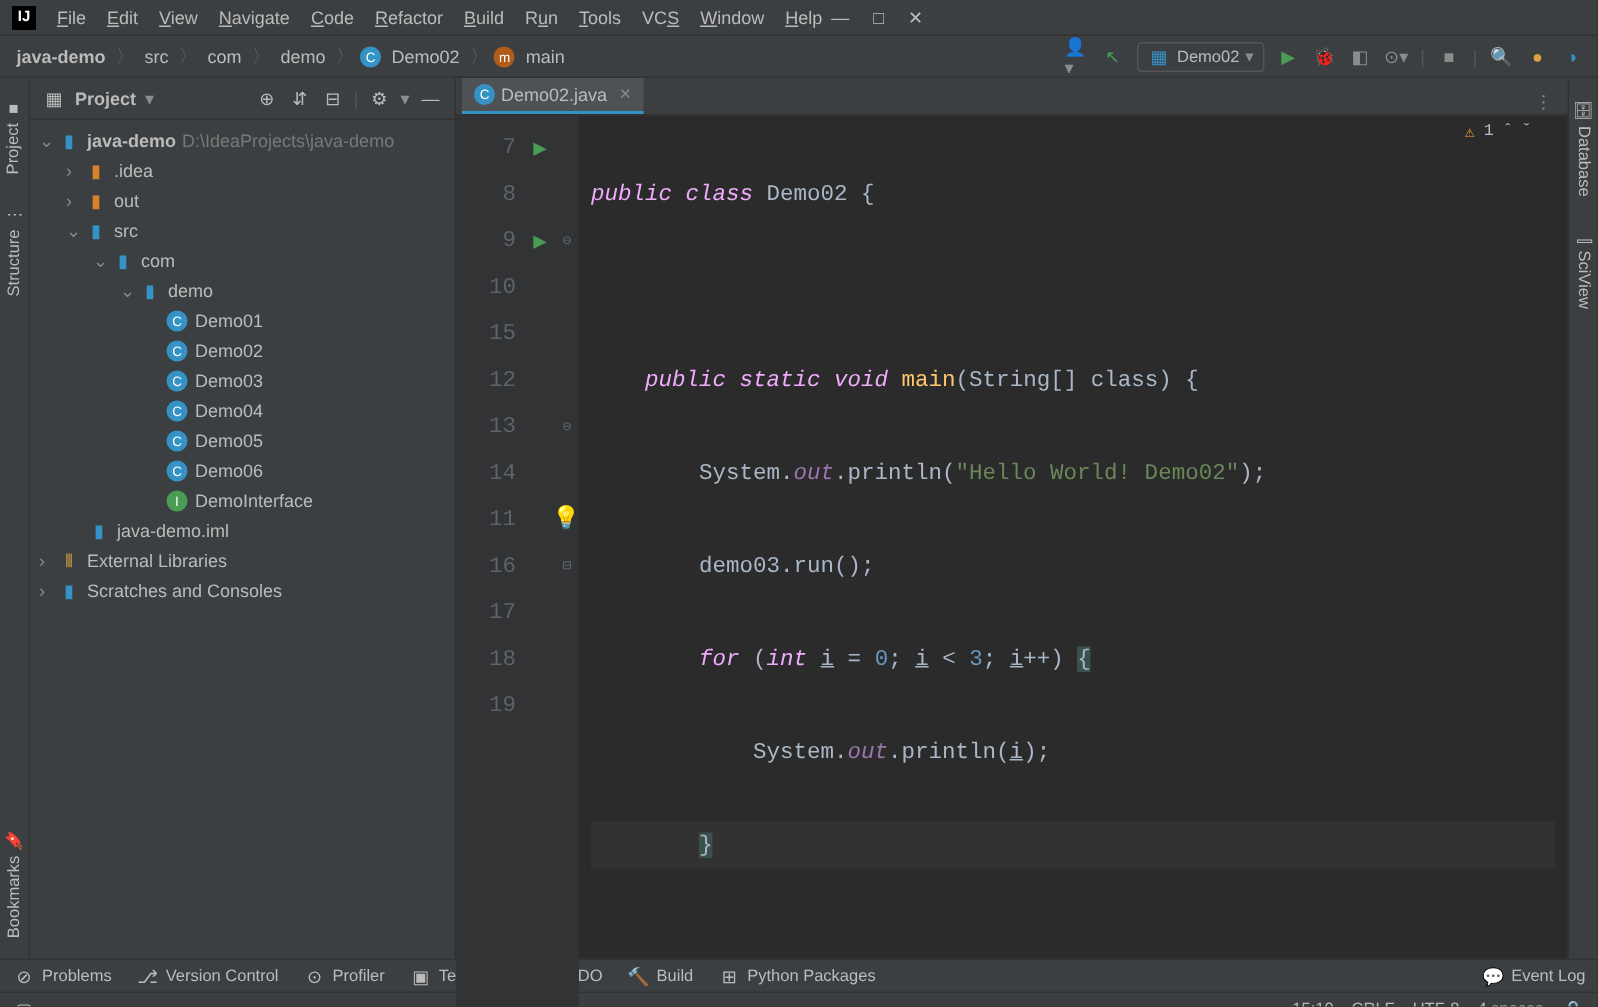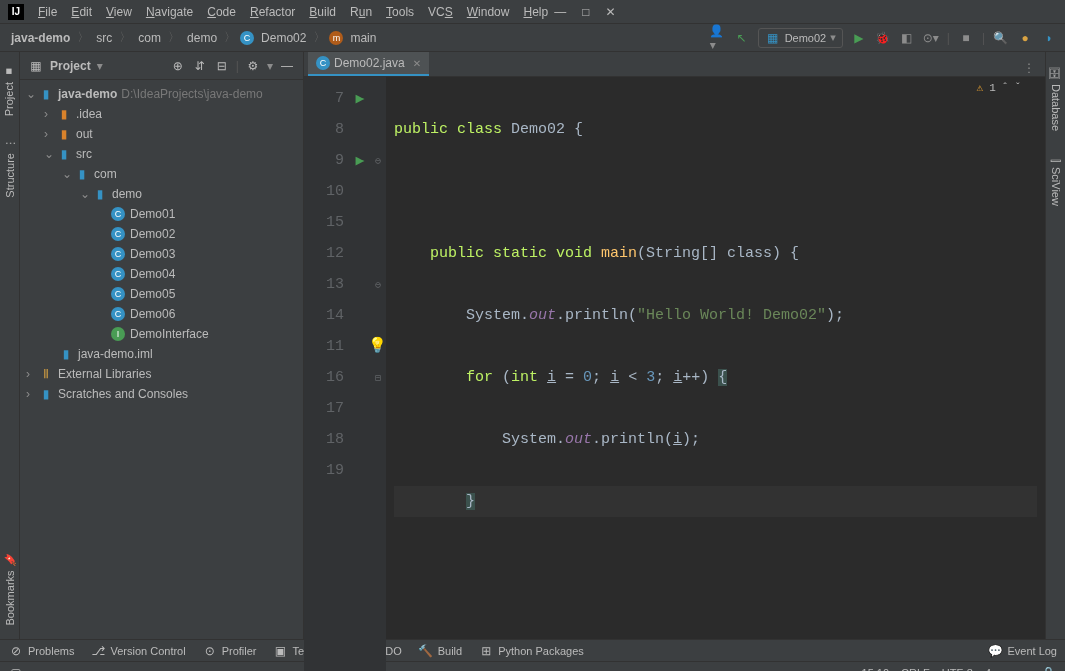--- a/index.html
+++ b/index.html
@@ -45,21 +45,21 @@
 .tab-item { background: #4e5254; border-bottom: 2px solid #3592c4; padding: 4px 8px; display: flex; align-items: center; gap: 4px; font-size: 12px; }
 .tab-item .close { color: #8c8c8c; font-size: 10px; margin-left: 4px; }
 .editor-body { flex: 1; display: flex; font-family: Consolas, "Courier New", monospace; font-size: 15px; position: relative; }
 .gutter { width: 46px; background: #313335; color: #606366; text-align: right; padding: 6px 6px 0 0; line-height: 31px; }
 .gutter div { height: 31px; }
 .runmarks { width: 20px; background: #313335; padding-top: 6px; }
 .runmarks div { height: 31px; display: flex; align-items: center; justify-content: center; }
 .foldmarks { width: 16px; background: #313335; padding-top: 6px; }
 .foldmarks div { height: 31px; display: flex; align-items: center; justify-content: center; color: #606366; font-size: 10px; }
 .code { flex: 1; padding: 6px 8px 0 8px; line-height: 31px; white-space: pre; }
-.kw { color: #bef264; }
+.kw { color: #f0abfc; font-style: italic; }
 .str { color: #6a8759; }
 .var { color: #9876aa; font-style: italic; }
 .num { color: #6897bb; }
 .fn { color: #ffc66d; }
 .ident { color: #a9b7c6; }
 .curbrace { background: #3b514d; }
 .curline { background: #323232; }
 .bulb { position: absolute; left: 64px; top: 259px; color: #f0a732; }
 .warnbadge { position: absolute; right: 24px; top: 4px; display: flex; align-items: center; gap: 6px; color: #bbbbbb; font-size: 11px; }
 .warnbadge .tri { color: #f0a732; }
@@ -307,20 +307,21 @@
         <div>⊟</div>
         <div></div>
           <div></div>
           <div></div>
       </div>
       <div class="code">
 <div><span class="kw">public</span><span class="kw"> class </span><span class="ident">Demo02 </span><span class="ident">{</span></div>
 <div> </div>
 <div>    <span class="kw">public static </span><span class="kw">void </span><span class="fn">main</span><span class="ident">(String[] class) {</span></div>
 <div>        <span class="ident">System.</span><span class="var">out</span><span class="ident">.println(</span><span class="str">"Hello World! Demo02"</span><span class="ident">);</span></div>
+<div>        <span class="ident">demo03.run();</span></div>
 <div>        <span class="kw">for </span><span class="ident">(</span><span class="kw">int </span><span class="ident" style="text-decoration:underline">i</span><span class="ident"> = </span><span class="num">0</span><span class="ident">; </span><span class="ident" style="text-decoration:underline">i</span><span class="ident"> &lt; </span><span class="num">3</span><span class="ident">; </span><span class="ident" style="text-decoration:underline">i</span><span class="ident">++) </span><span class="ident curbrace">{</span></div>
 <div>            <span class="ident">System.</span><span class="var">out</span><span class="ident">.println(</span><span class="ident" style="text-decoration:underline">i</span><span class="ident">);</span></div>
 <div class="curline">        <span class="ident curbrace">}</span></div>
 
 
 
 
       </div>
       <span class="bulb">💡</span>
       <div class="warnbadge">

